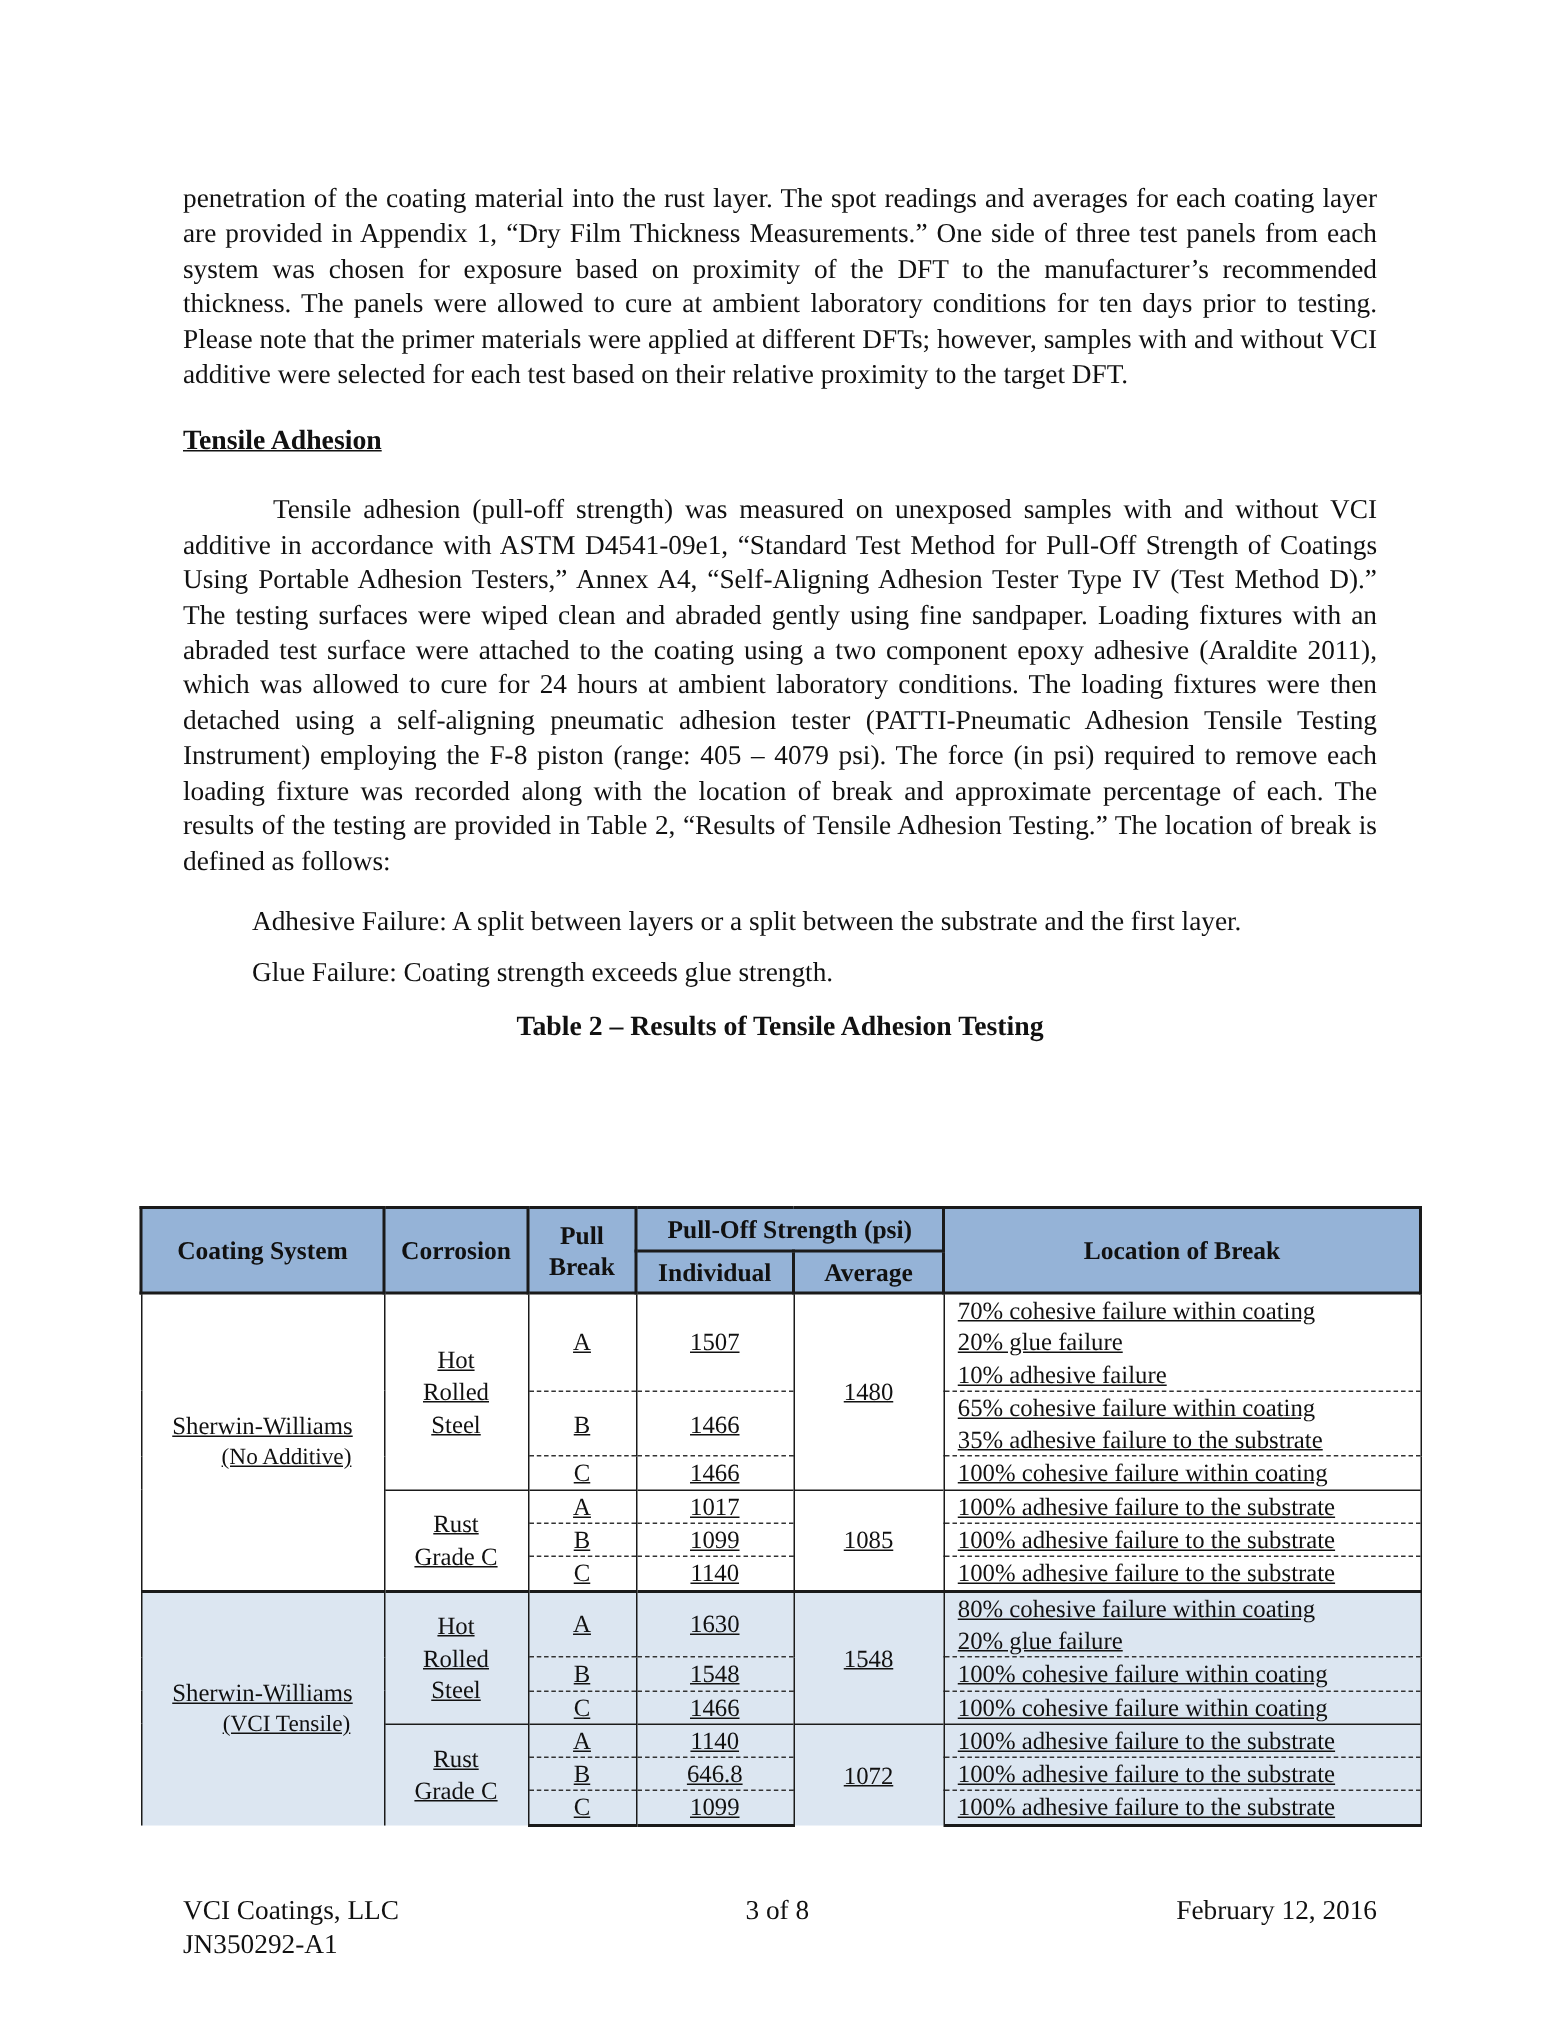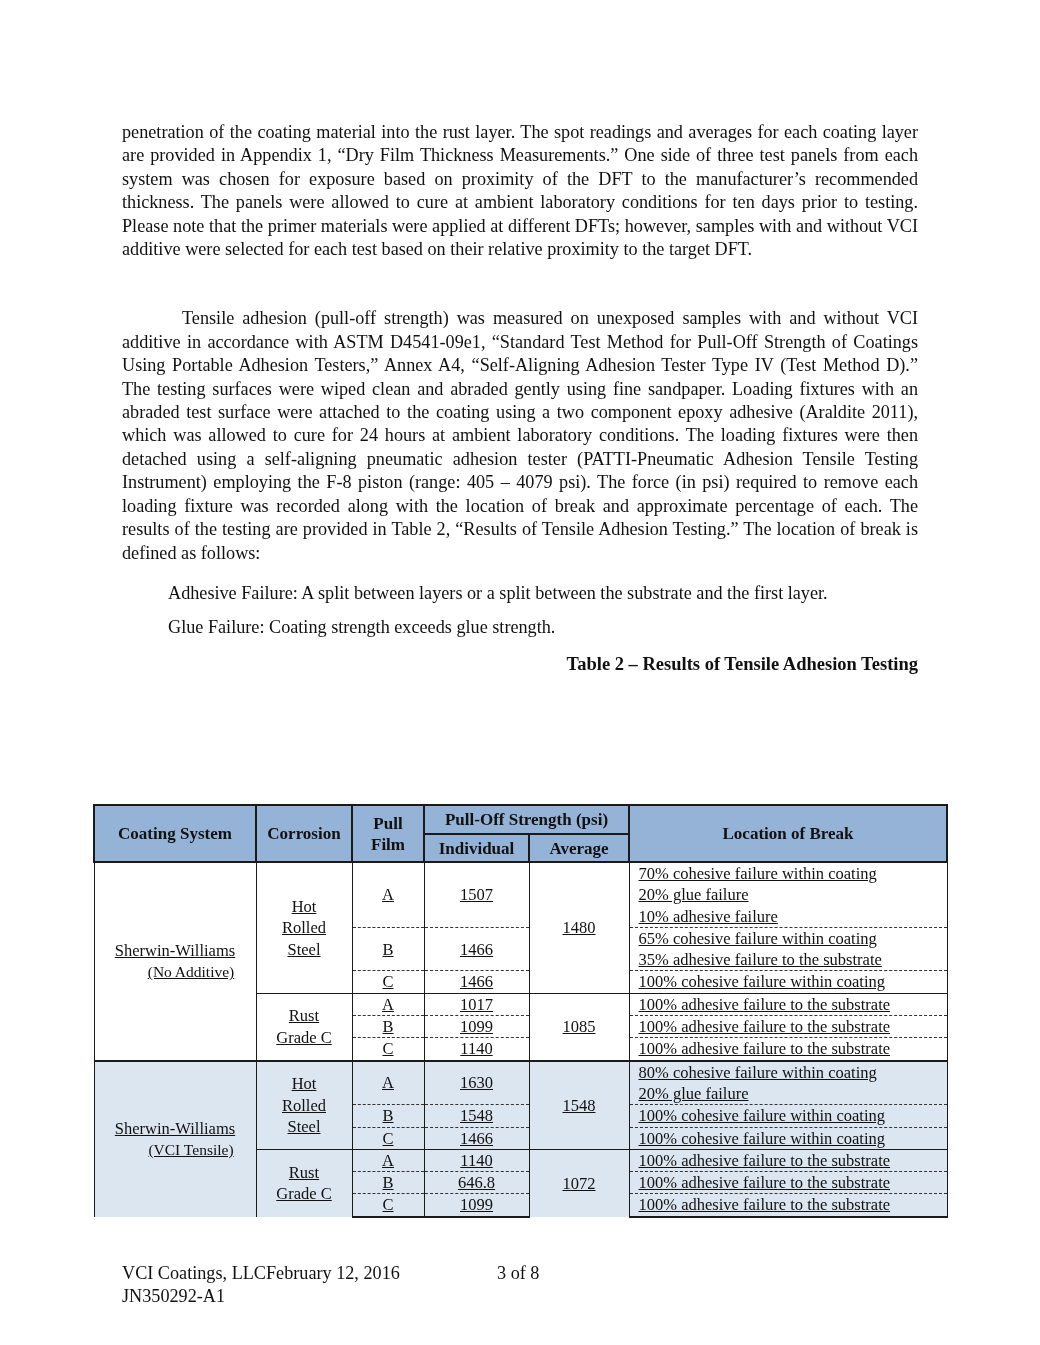--- a/index.html
+++ b/index.html
@@ -4,47 +4,48 @@
 <style>
   html, body { margin: 0; padding: 0; background: #ffffff; }
   body { width: 1040px; height: 1345px; position: relative; overflow: hidden;
          font-family: "Liberation Serif", "DejaVu Serif", serif; color: #111; }
   .page { position: absolute; left: 122px; top: 121px; width: 796px; }
   .para { font-size: 18.2px; line-height: 23.4px; text-align: justify; margin: 0; }
   .para.indent { text-indent: 60px; }
   .heading { font-size: 18.5px; font-weight: bold; text-decoration: underline; margin: 0; }
   .defs { margin: 0; padding-left: 46px; font-size: 18.2px; }
   .defs p { margin: 0 0 11.5px 0; line-height: 23px; }
-  .caption { font-weight: bold; font-size: 18.5px; text-align: right; margin: 0; }
+  .caption { font-weight: bold; font-size: 18.5px; text-align: center; margin: 0; }
 
   .tbl { position: absolute; left: 93px; top: 804px; width: 853px;
          border-collapse: collapse; table-layout: fixed; font-size: 16.5px; }
   .tbl th { background: #95b3d7; font-weight: bold; border: 2px solid #1a1a1a;
             padding: 0; text-align: center; line-height: 21px; font-size: 17px; }
   .tbl td { border-left: 1.5px solid #1a1a1a; border-right: 1.5px solid #1a1a1a;
             padding: 0; text-align: center; line-height: 21.3px; vertical-align: middle; text-decoration: underline; }
   .tbl td.loc { text-align: left; padding-left: 9px; white-space: nowrap; }
   .tbl tr.dash td.d { border-top: 1px dashed #333; }
   .tbl tr.solid td { border-top: 1.5px solid #1a1a1a; }
   .tbl tr.sect td { border-top: 2.5px solid #1a1a1a; }
   .tbl tbody.vci td { background: #dce6f1; }
   .tbl tbody.last tr:last-child td { border-bottom: 2.5px solid #1a1a1a; }
   .cs-sub { font-size: 15.5px; margin-left: 32px; }
 
   .footer { position: absolute; left: 122px; top: 1262px; width: 796px;
             font-size: 18.2px; line-height: 23px; }
-  .footer .row { display: flex; }
+  .footer .row { display: flex; justify-content: space-between; }
   .footer .c { position: absolute; left: 375px; top: 0; }
 </style>
 </head>
 <body>
 
 <div class="page">
   <p class="para">penetration of the coating material into the rust layer.  The spot readings and averages for each coating layer are provided in Appendix 1, “Dry Film Thickness Measurements.”  One side of three test panels from each system was chosen for exposure based on proximity of the DFT to the manufacturer’s recommended thickness.  The panels were allowed to cure at ambient laboratory conditions for ten days prior to testing.  Please note that the primer materials were applied at different DFTs; however, samples with and without VCI additive were selected for each test based on their relative proximity to the target DFT.</p>
   <div style="height:23px"></div>
+  <p class="heading">Tensile Adhesion</p>
   <div style="height:23px"></div>
   <p class="para indent">Tensile adhesion (pull-off strength) was measured on unexposed samples with and without VCI additive in accordance with ASTM D4541-09e1, “Standard Test Method for Pull-Off Strength of Coatings Using Portable Adhesion Testers,” Annex A4, “Self-Aligning Adhesion Tester Type IV (Test Method D).”  The testing surfaces were wiped clean and abraded gently using fine sandpaper.  Loading fixtures with an abraded test surface were attached to the coating using a two component epoxy adhesive (Araldite 2011), which was allowed to cure for 24 hours at ambient laboratory conditions.  The loading fixtures were then detached using a self-aligning pneumatic adhesion tester (PATTI-Pneumatic Adhesion Tensile Testing Instrument) employing the F-8 piston (range: 405 – 4079 psi).  The force (in psi) required to remove each loading fixture was recorded along with the location of break and approximate percentage of each.  The results of the testing are provided in Table 2, “Results of Tensile Adhesion Testing.”  The location of break is defined as follows:</p>
   <div style="height:17px"></div>
   <div class="defs">
     <p>Adhesive Failure: A split between layers or a split between the substrate and the first layer.</p>
     <p>Glue Failure: Coating strength exceeds glue strength.</p>
   </div>
   <div style="height:3px"></div>
   <p class="caption">Table 2 – Results of Tensile Adhesion Testing</p>
 </div>
@@ -57,21 +58,21 @@
     <col style="width:105px">
       <col style="width:100px">
       <col style="width:318px">
   </colgroup>
   <thead>
     <tr style="height:29px">
       <th rowspan="2">Coating System</th>
       <th rowspan="2">Corrosion</th>
       <th rowspan="2">
         <div>Pull</div>
-        <div>Film</div>
+        <div>Break</div>
       </th>
       <th colspan="2">Pull-Off Strength (psi)</th>
       <th rowspan="2">Location of Break</th>
     </tr>
     <tr style="height:28px">
       <th>Individual</th>
       <th>Average</th>
     </tr>
   </thead>
 

